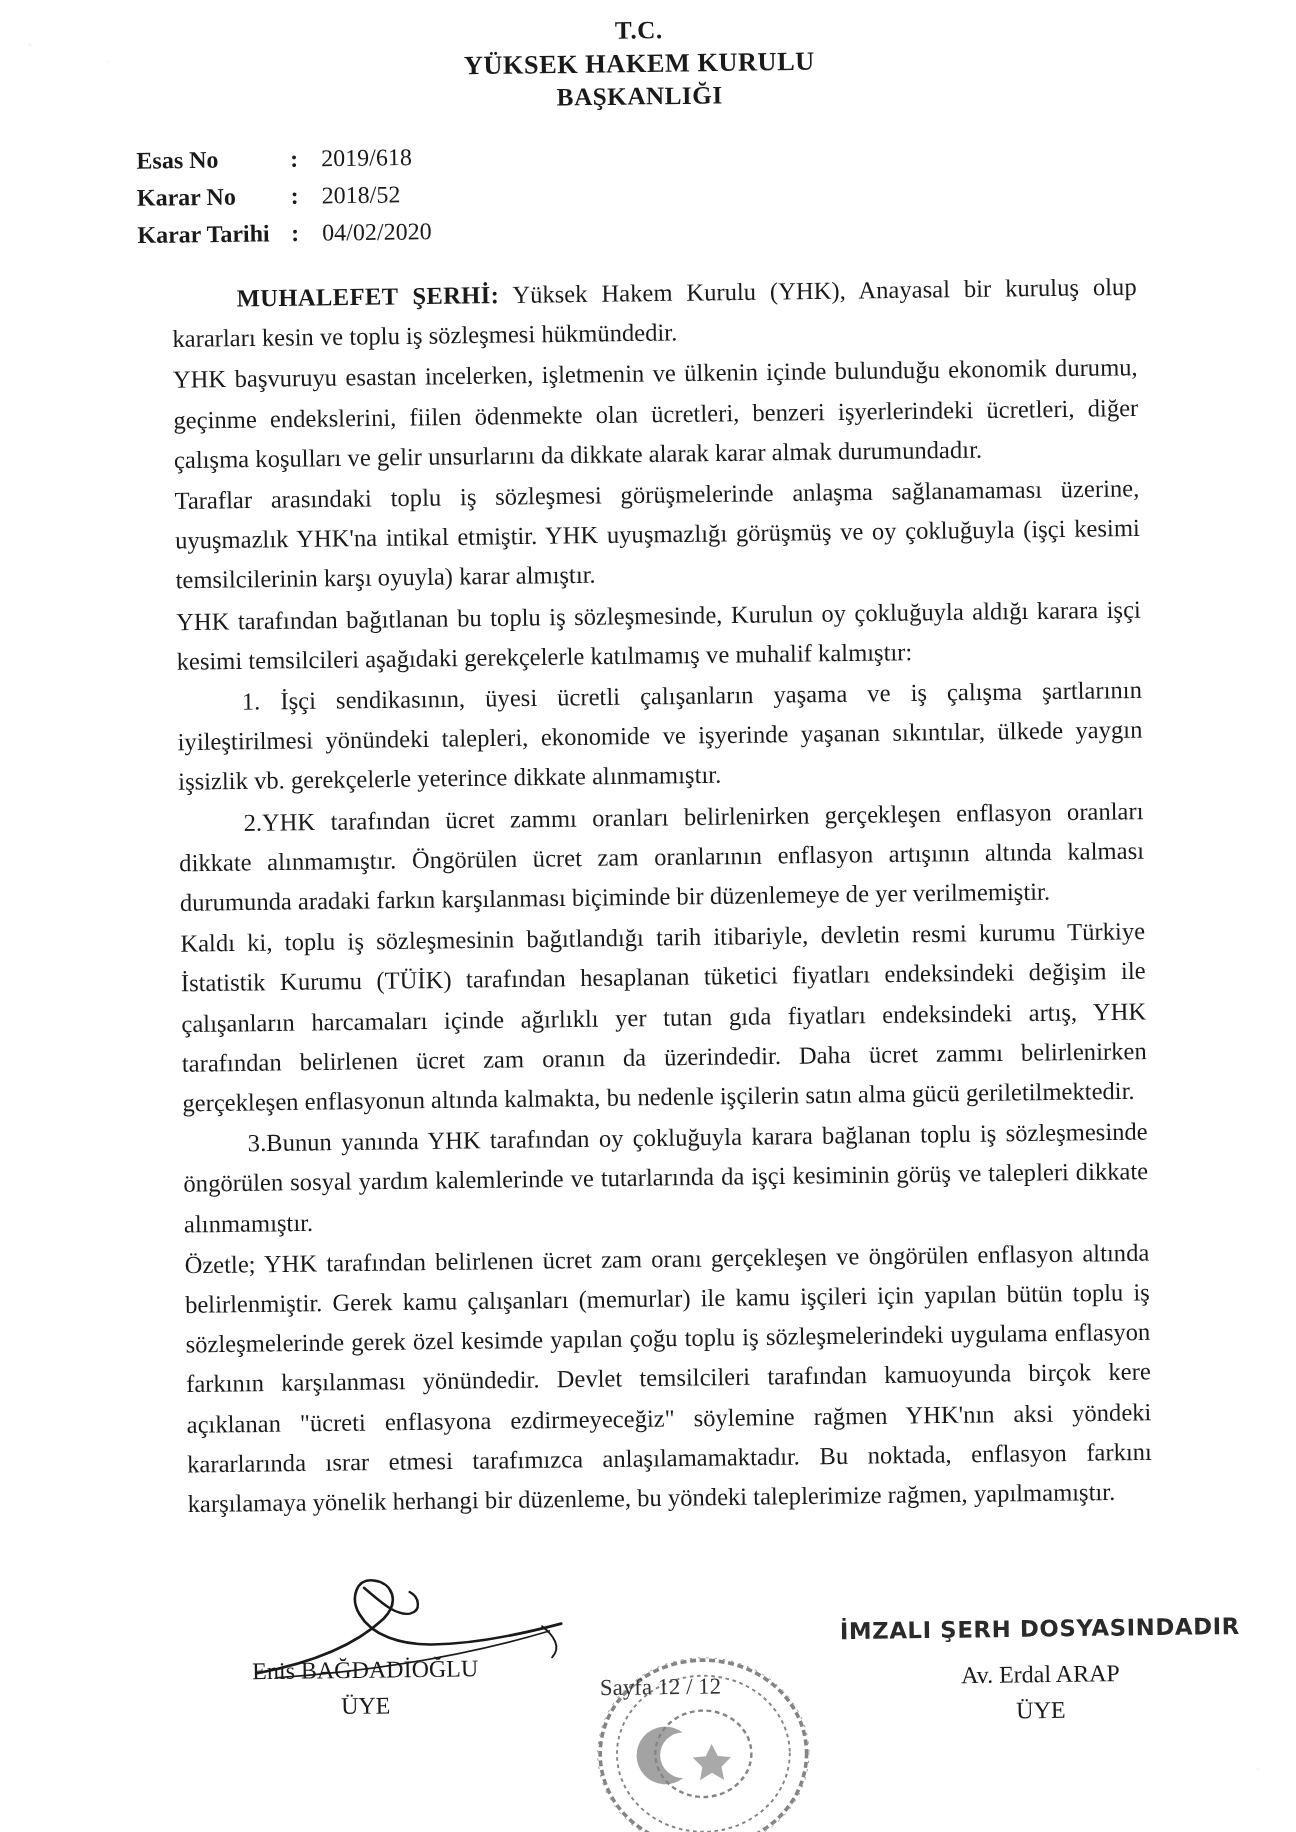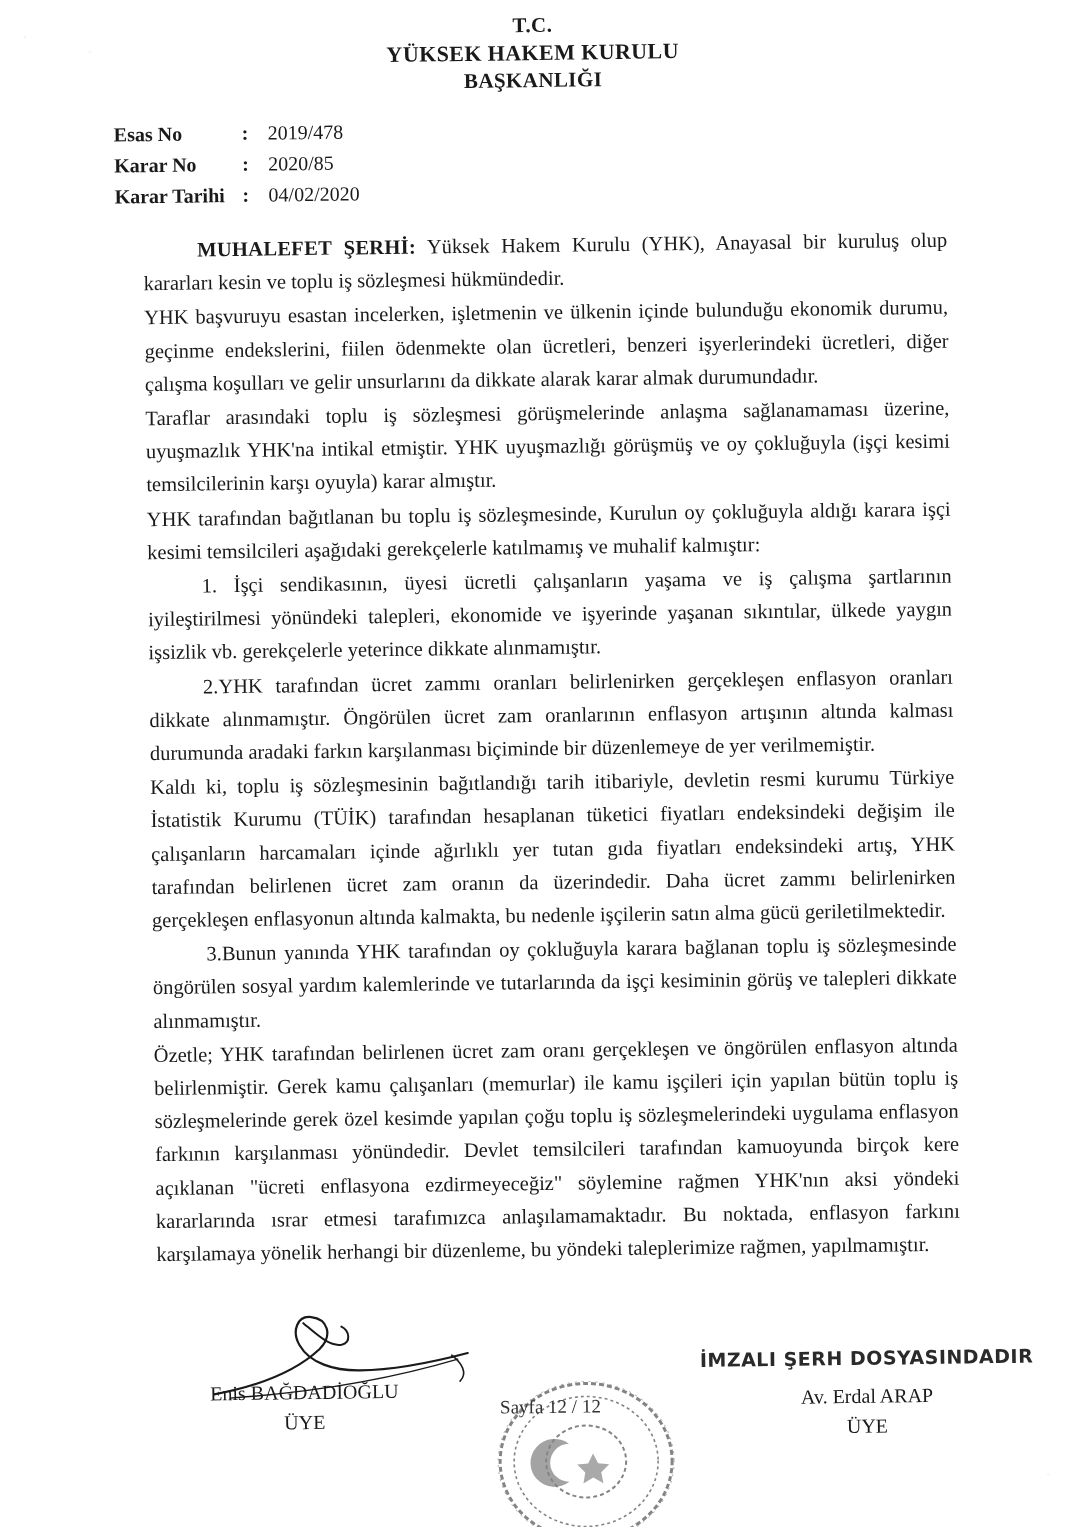--- a/index.html
+++ b/index.html
@@ -156,26 +156,26 @@
   <div class="header">
     <div class="line line1">T.C.</div>
     <div class="line line2">YÜKSEK HAKEM KURULU</div>
     <div class="line line3">BAŞKANLIĞI</div>
   </div>
 
   <div class="meta">
     <div class="meta-row">
       <span class="meta-label">Esas No</span>
       <span class="meta-colon">:</span>
-      <span class="meta-value">2019/478</span>
+      <span class="meta-value">2019/618</span>
     </div>
     <div class="meta-row">
       <span class="meta-label">Karar No</span>
       <span class="meta-colon">:</span>
-      <span class="meta-value">2020/85</span>
+      <span class="meta-value">2018/52</span>
     </div>
     <div class="meta-row">
       <span class="meta-label">Karar Tarihi</span>
       <span class="meta-colon">:</span>
       <span class="meta-value">04/02/2020</span>
     </div>
   </div>
 
   <div class="body-text">
 

